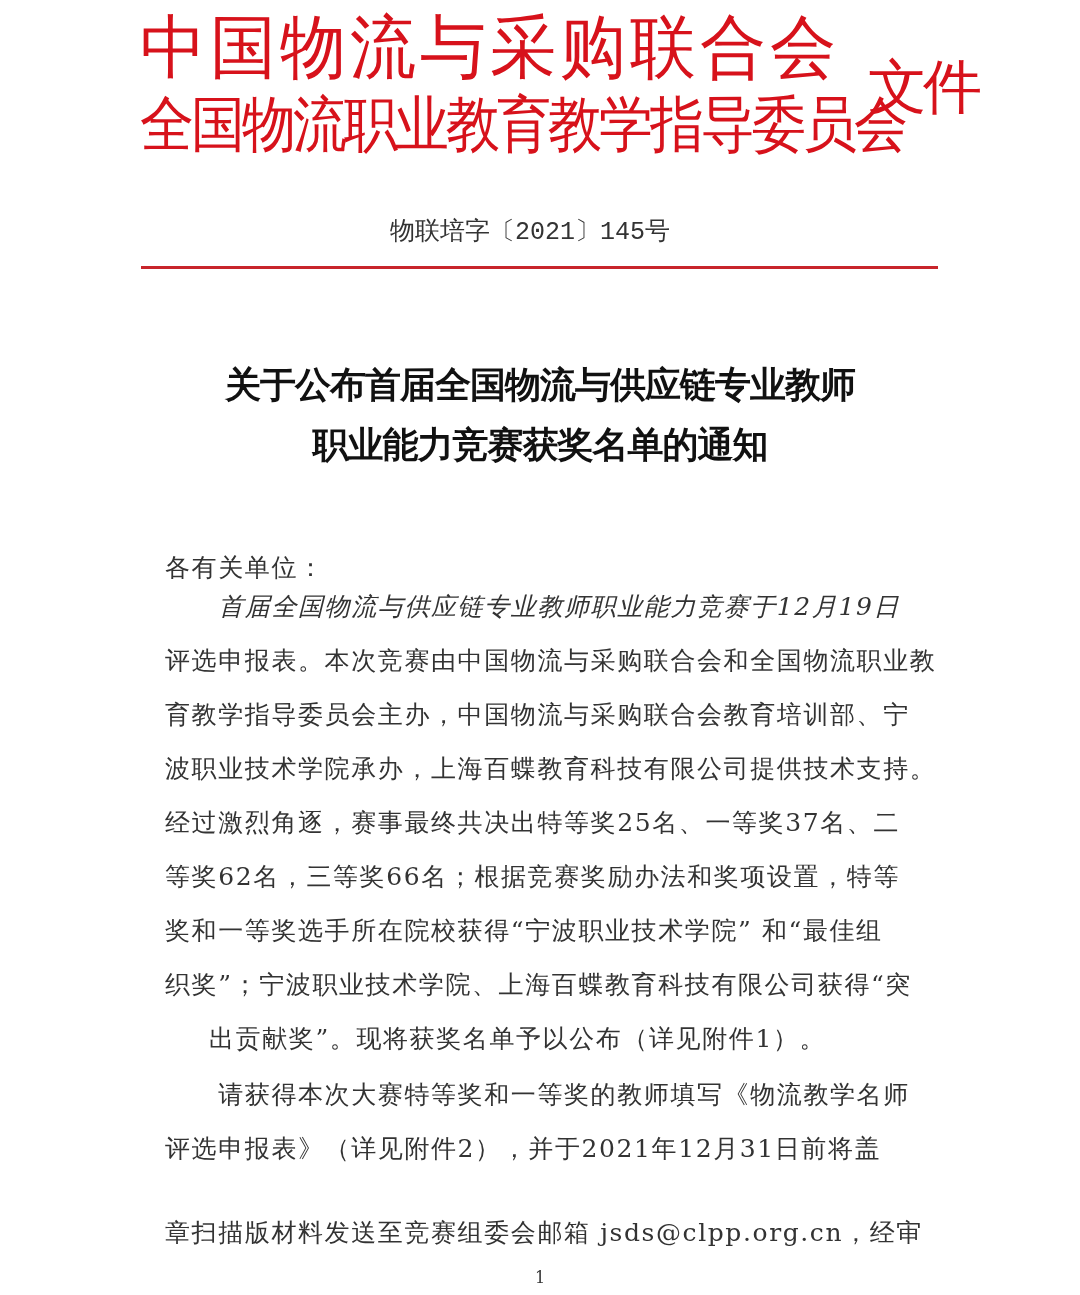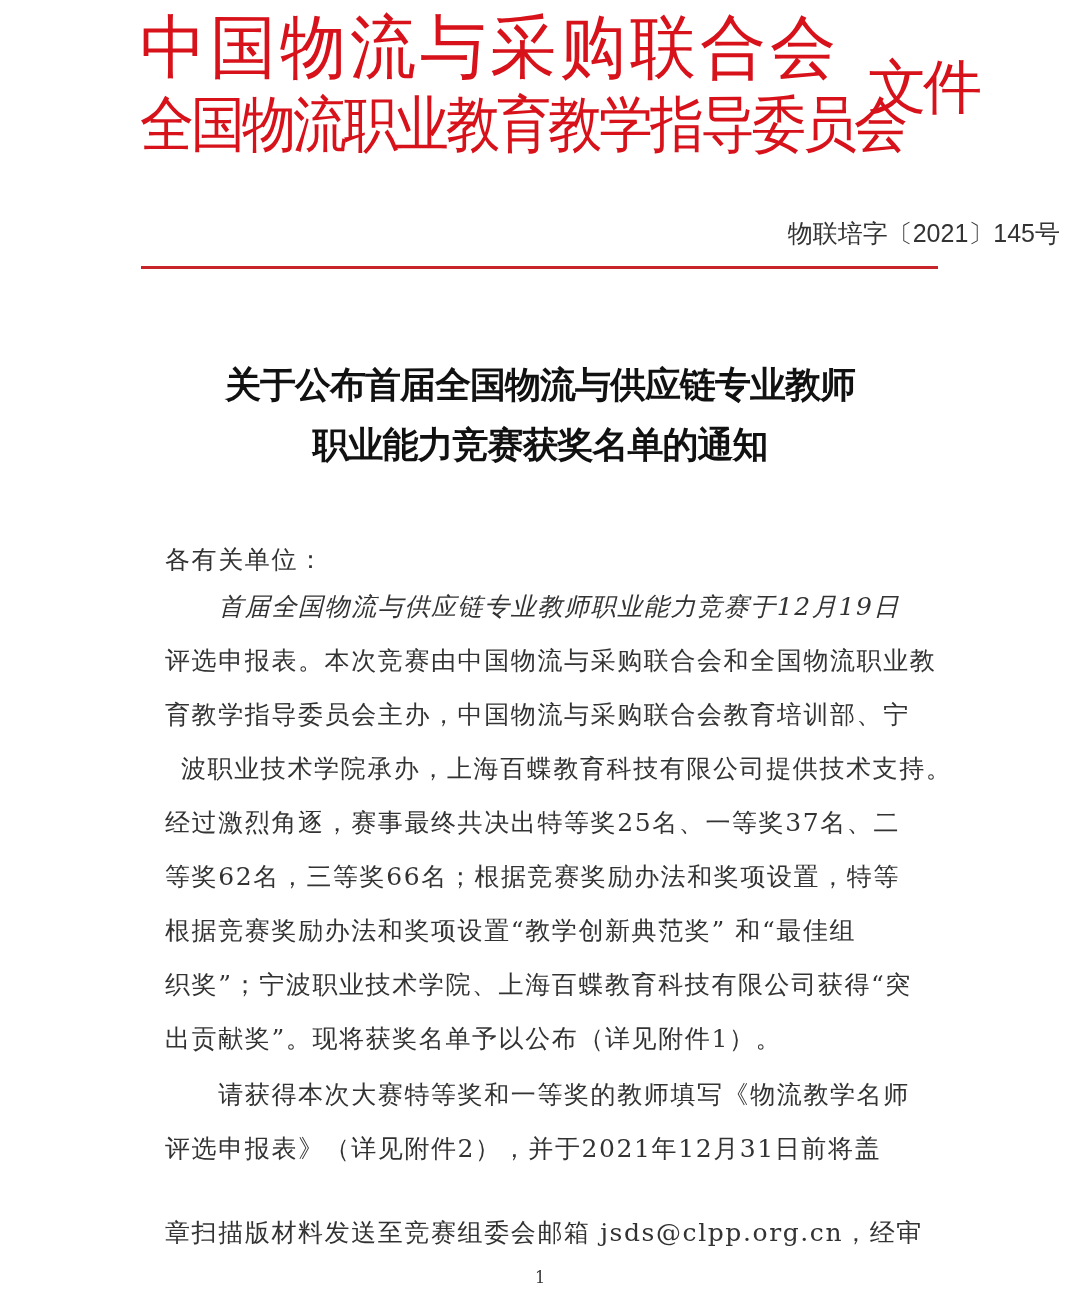--- a/index.html
+++ b/index.html
@@ -1,20 +1,20 @@
 <!DOCTYPE html>
 <html><head>
 <meta charset="utf-8">
 <style>
   html, body { margin: 0; padding: 0; background: #ffffff; }
   body { width: 1080px; height: 1295px; position: relative; overflow: hidden; font-family: "DejaVu Serif", "Liberation Serif", serif; color: #222; }
   .hdr-line1 { position: absolute; left: 140px; top: 8px; width: 725px; font-size: 66px; line-height: 76px; color: #d7121b; font-family: "DejaVu Serif", serif; letter-spacing: 4px; white-space: nowrap; transform: scaleY(1.05); transform-origin: left top; }
   .hdr-line2 { position: absolute; left: 140px; top: 88px; width: 725px; font-size: 54px; line-height: 66px; color: #d7121b; font-family: "DejaVu Serif", serif; letter-spacing: -3px; white-space: nowrap; transform: scaleY(1.12); transform-origin: left top; }
   .hdr-wenjian { position: absolute; left: 868px; top: 52px; font-size: 59px; line-height: 70px; color: #d7121b; font-family: "DejaVu Serif", serif; letter-spacing: -4px; white-space: nowrap; }
-  .docnum { position: absolute; left: 0; width: 1060px; top: 216px; text-align: right; font-size: 25px; line-height: 34px; color: #333; font-family: Liberation Sans, sans-serif; }
+  .docnum { position: absolute; left: 0; width: 1060px; top: 216px; text-align: center; font-size: 25px; line-height: 34px; color: #333; font-family: Liberation Mono, monospace; }
   .redrule { position: absolute; left: 141px; top: 266px; width: 797px; height: 3px; background: #c8252b; }
   .title { position: absolute; left: 0; width: 1080px; text-align: center; font-family: "DejaVu Sans", sans-serif; font-weight: bold; font-size: 36px; color: #111; letter-spacing: -1px; }
   .title.t1 { top: 360px; line-height: 50px; }
   .title.t2 { top: 420px; line-height: 50px; }
   .body { position: absolute; left: 165px; width: 760px; font-size: 25px; color: #333; font-family: "DejaVu Serif", serif; }
   .line { position: absolute; left: 0; white-space: nowrap; height: 40px; line-height: 40px; letter-spacing: 1.6px; }
   .pageno { position: absolute; left: 0; width: 1080px; top: 1268px; text-align: center; font-size: 16px; color: #333; }
 </style>
 </head>
 <body>
@@ -25,28 +25,28 @@
   <div class="hdr-wenjian">文件</div>
 </div>
 
 <div class="docnum">物联培字〔2021〕145号</div>
 <div class="redrule"></div>
 
 <div class="title t1">关于公布首届全国物流与供应链专业教师</div>
 <div class="title t2">职业能力竞赛获奖名单的通知</div>
 
 <div class="body" style="top:532px;">
-  <div class="line" style="top:8px;">各有关单位：</div>
+  <div class="line" style="top:16px;">各有关单位：</div>
   <div class="line" style="top:55px;font-style:italic;">　　首届全国物流与供应链专业教师职业能力竞赛于12月19日</div>
   <div class="line" style="top:109px;">评选申报表。本次竞赛由中国物流与采购联合会和全国物流职业教</div>
   <div class="line" style="top:163px;">育教学指导委员会主办，中国物流与采购联合会教育培训部、宁</div>
-  <div class="line" style="top:217px;margin-left:16px;">波职业技术学院承办，上海百蝶教育科技有限公司提供技术支持。</div>
+  <div class="line" style="top:217px;">波职业技术学院承办，上海百蝶教育科技有限公司提供技术支持。</div>
   <div class="line" style="top:271px;">经过激烈角逐，赛事最终共决出特等奖25名、一等奖37名、二</div>
   <div class="line" style="top:325px;">等奖62名，三等奖66名；根据竞赛奖励办法和奖项设置，特等</div>
-  <div class="line" style="top:379px;">根据竞赛奖励办法和奖项设置“教学创新典范奖” 和“最佳组</div>
+  <div class="line" style="top:379px;">奖和一等奖选手所在院校获得“宁波职业技术学院” 和“最佳组</div>
   <div class="line" style="top:433px;">织奖”；宁波职业技术学院、上海百蝶教育科技有限公司获得“突</div>
-  <div class="line" style="top:487px;">出贡献奖”。现将获奖名单予以公布（详见附件1）。</div>
+  <div class="line" style="top:487px;margin-left:44px;">出贡献奖”。现将获奖名单予以公布（详见附件1）。</div>
   <div class="line" style="top:543px;">　　请获得本次大赛特等奖和一等奖的教师填写《物流教学名师</div>
   <div class="line" style="top:597px;">评选申报表》（详见附件2），并于2021年12月31日前将盖</div>
   <div class="line" style="top:665px;margin-top:16px;">章扫描版材料发送至竞赛组委会邮箱 jsds@clpp.org.cn，经审</div>
 </div>
 
 <div class="pageno">1</div>
 
 </body></html>

